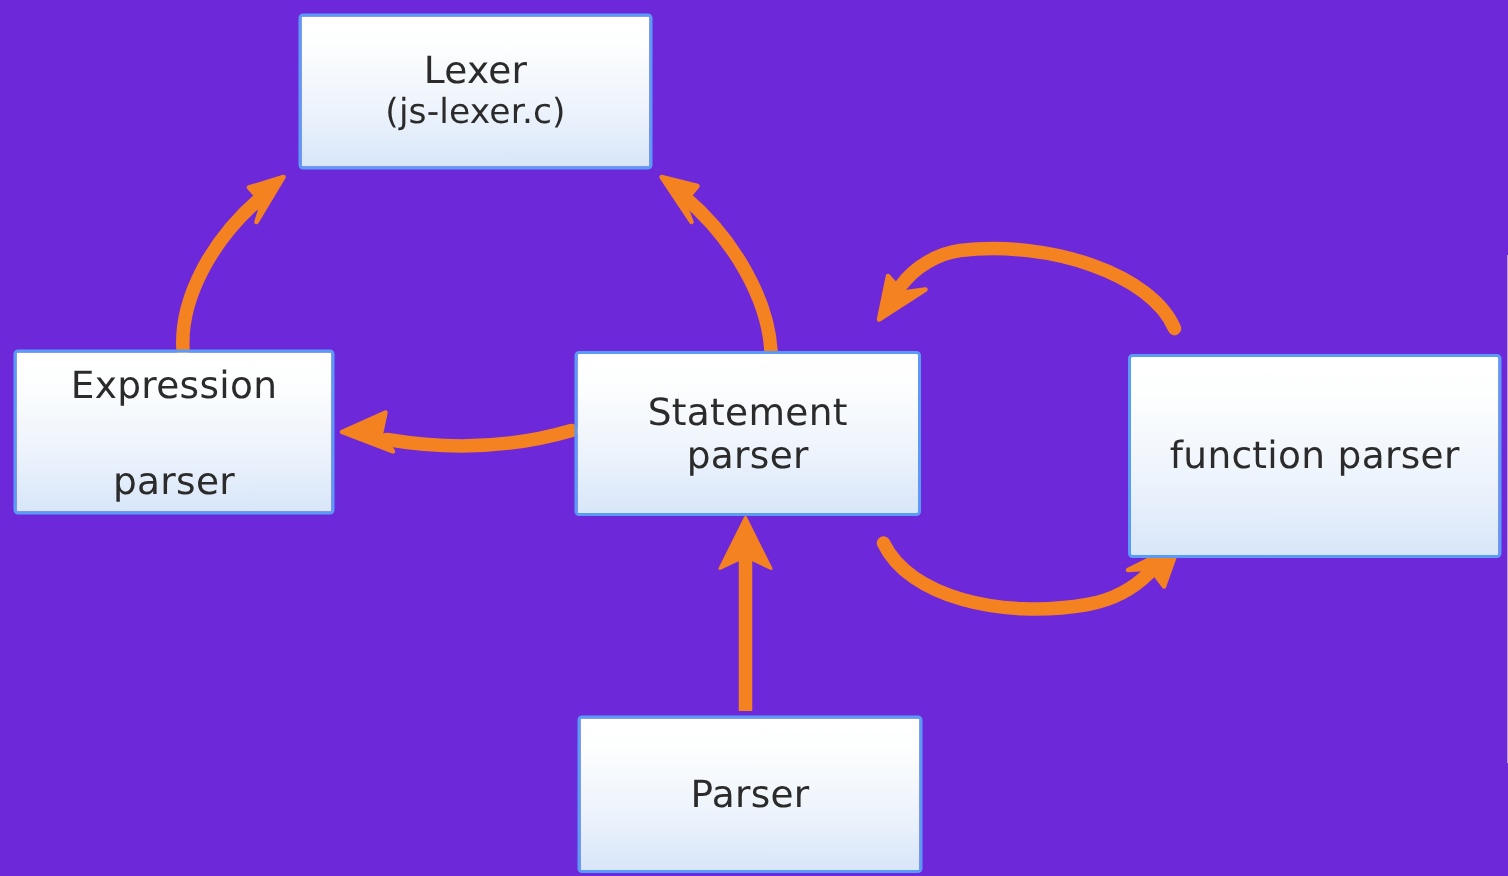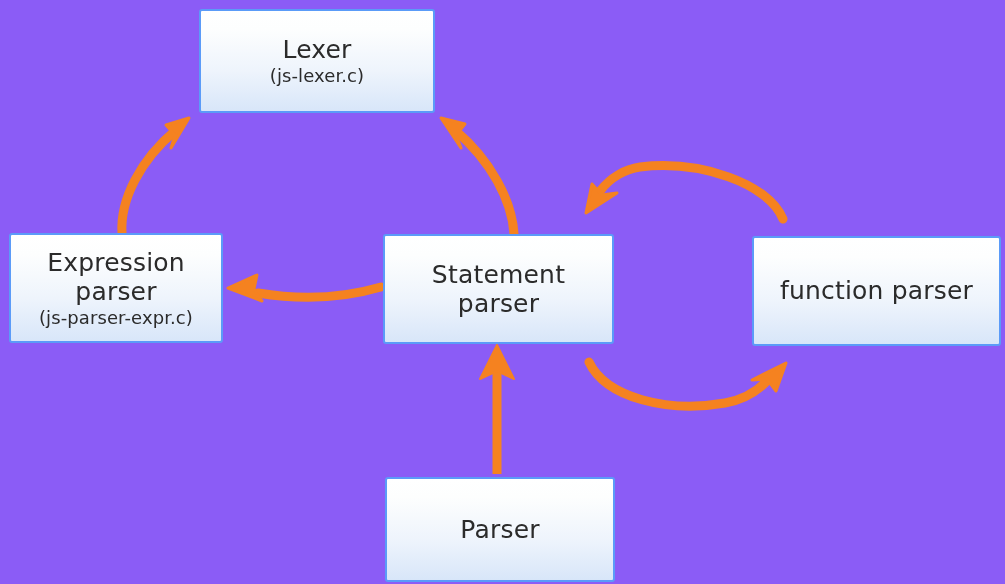--- a/index.html
+++ b/index.html
@@ -7,21 +7,21 @@
     padding: 0;
     background: #ffffff;
   }
   body {
     font-family: "DejaVu Sans", sans-serif;
   }
   #canvas {
     position: relative;
     width: 1005px;
     height: 584px;
-    background: #8b5cf6;
+    background: #6d28d9;
     overflow: hidden;
   }
   .node {
     position: absolute;
     box-sizing: border-box;
     border: 2px solid #5b9bf8;
     border-radius: 3px;
     background: linear-gradient(to bottom, #ffffff 0%, #fdfefe 18%, #eef4fc 60%, #d8e6f9 100%);
     display: flex;
     flex-direction: column;
@@ -31,34 +31,34 @@
     text-align: center;
     line-height: 1.12;
     box-shadow: 0 0 0 0 rgba(0,0,0,0);
   }
   .node .t1 {
     font-size: 25px;
     letter-spacing: 0.2px;
     white-space: nowrap;
   }
   .node .t2 {
-    font-size: 18px;
+    font-size: 23px;
     letter-spacing: 0.1px;
     white-space: nowrap;
     margin-top: 2px;
   }
   .node.two-line .t1 {
     line-height: 1.16;
   }
 
   
   #node-lexer        { left: 199px; top: 9px;   width: 236px; height: 104px; }
-  #node-expr         { left: 9px;   top: 233px; width: 214px; height: 110px; }
+  #node-expr         { left: 9px;   top: 233px; width: 214px; height: 110px; gap: 35px; }
   #node-statm        { left: 383px; top: 234px; width: 231px; height: 110px; }
-  #node-function     { left: 752px; top: 236px; width: 249px; height: 110px; }
+  #node-function     { left: 752px; top: 236px; width: 249px; height: 136px; }
   #node-parser       { left: 385px; top: 477px; width: 230px; height: 105px; }
 
   #arrows {
     position: absolute;
     left: 0;
     top: 0;
     width: 1005px;
     height: 584px;
     pointer-events: none;
   }
@@ -102,21 +102,20 @@
   </svg>
 
   <div class="node" id="node-lexer">
     <span class="t1">Lexer</span>
     <span class="t2">(js-lexer.c)</span>
   </div>
 
   <div class="node two-line" id="node-expr">
     <span class="t1">Expression</span>
     <span class="t1">parser</span>
-    <span class="t2">(js-parser-expr.c)</span>
   </div>
 
   <div class="node two-line" id="node-statm">
     <span class="t1">Statement</span>
     <span class="t1">parser</span>
   </div>
 
   <div class="node" id="node-function">
     <span class="t1">function parser</span>
   </div>

